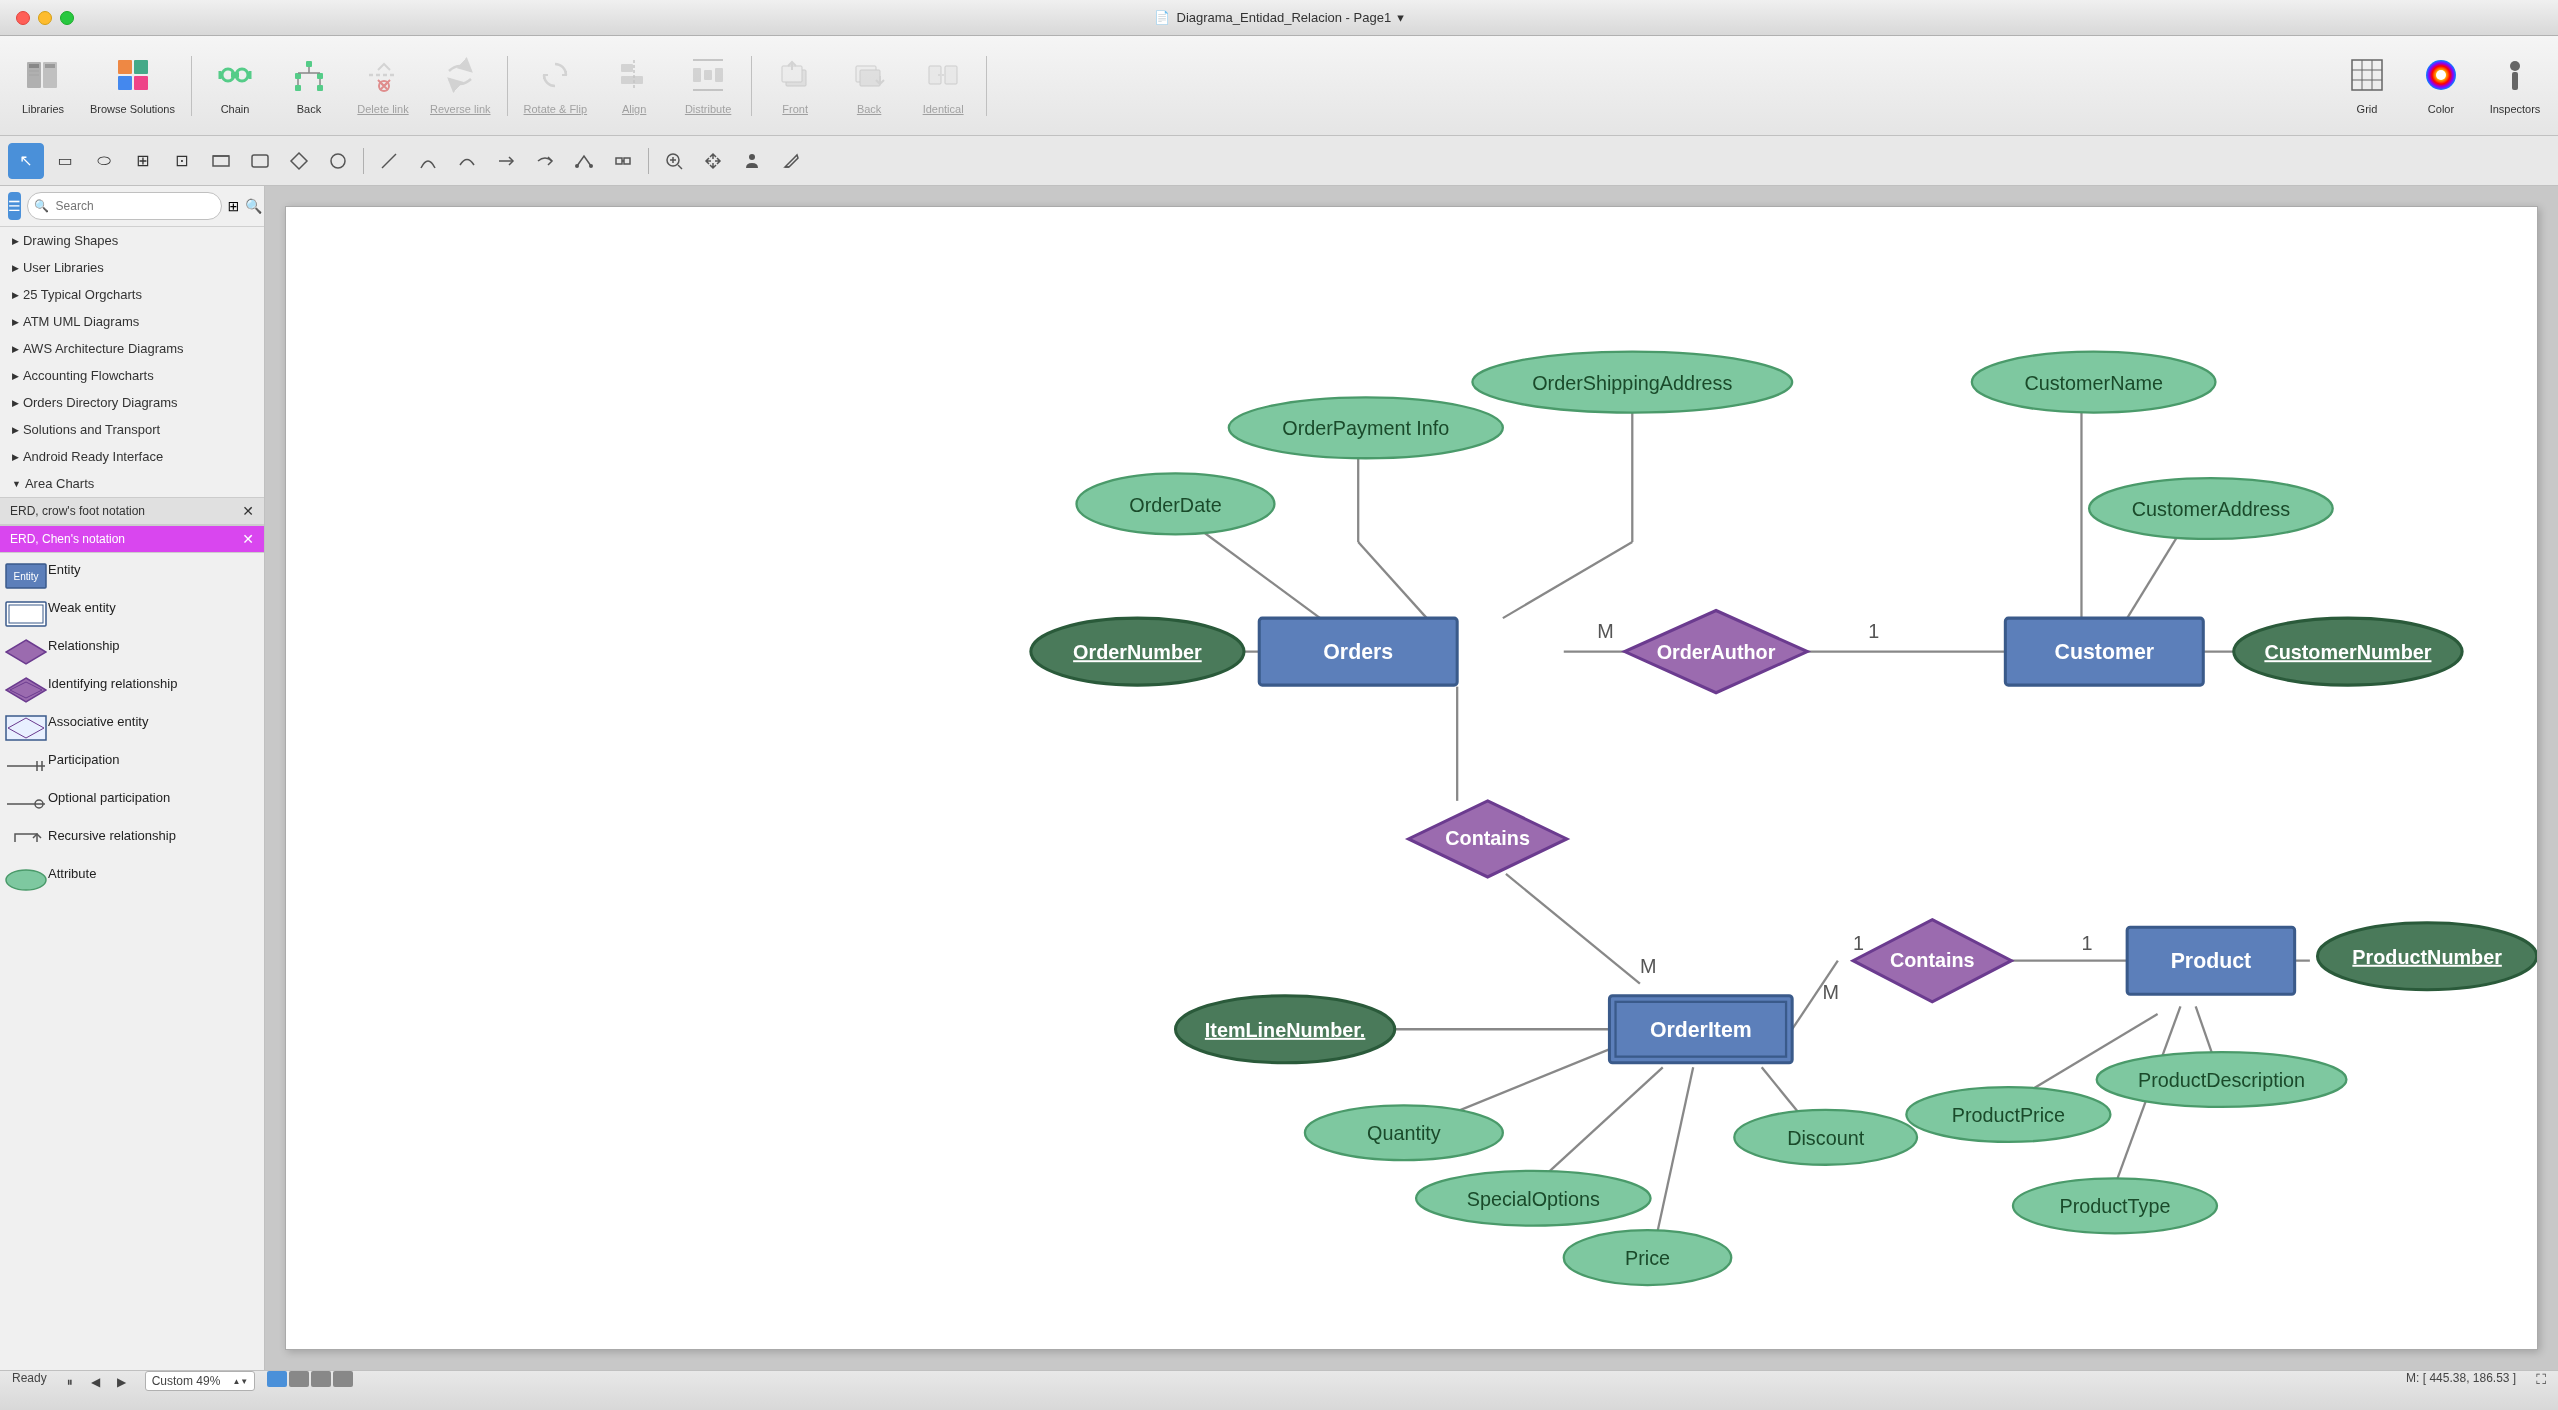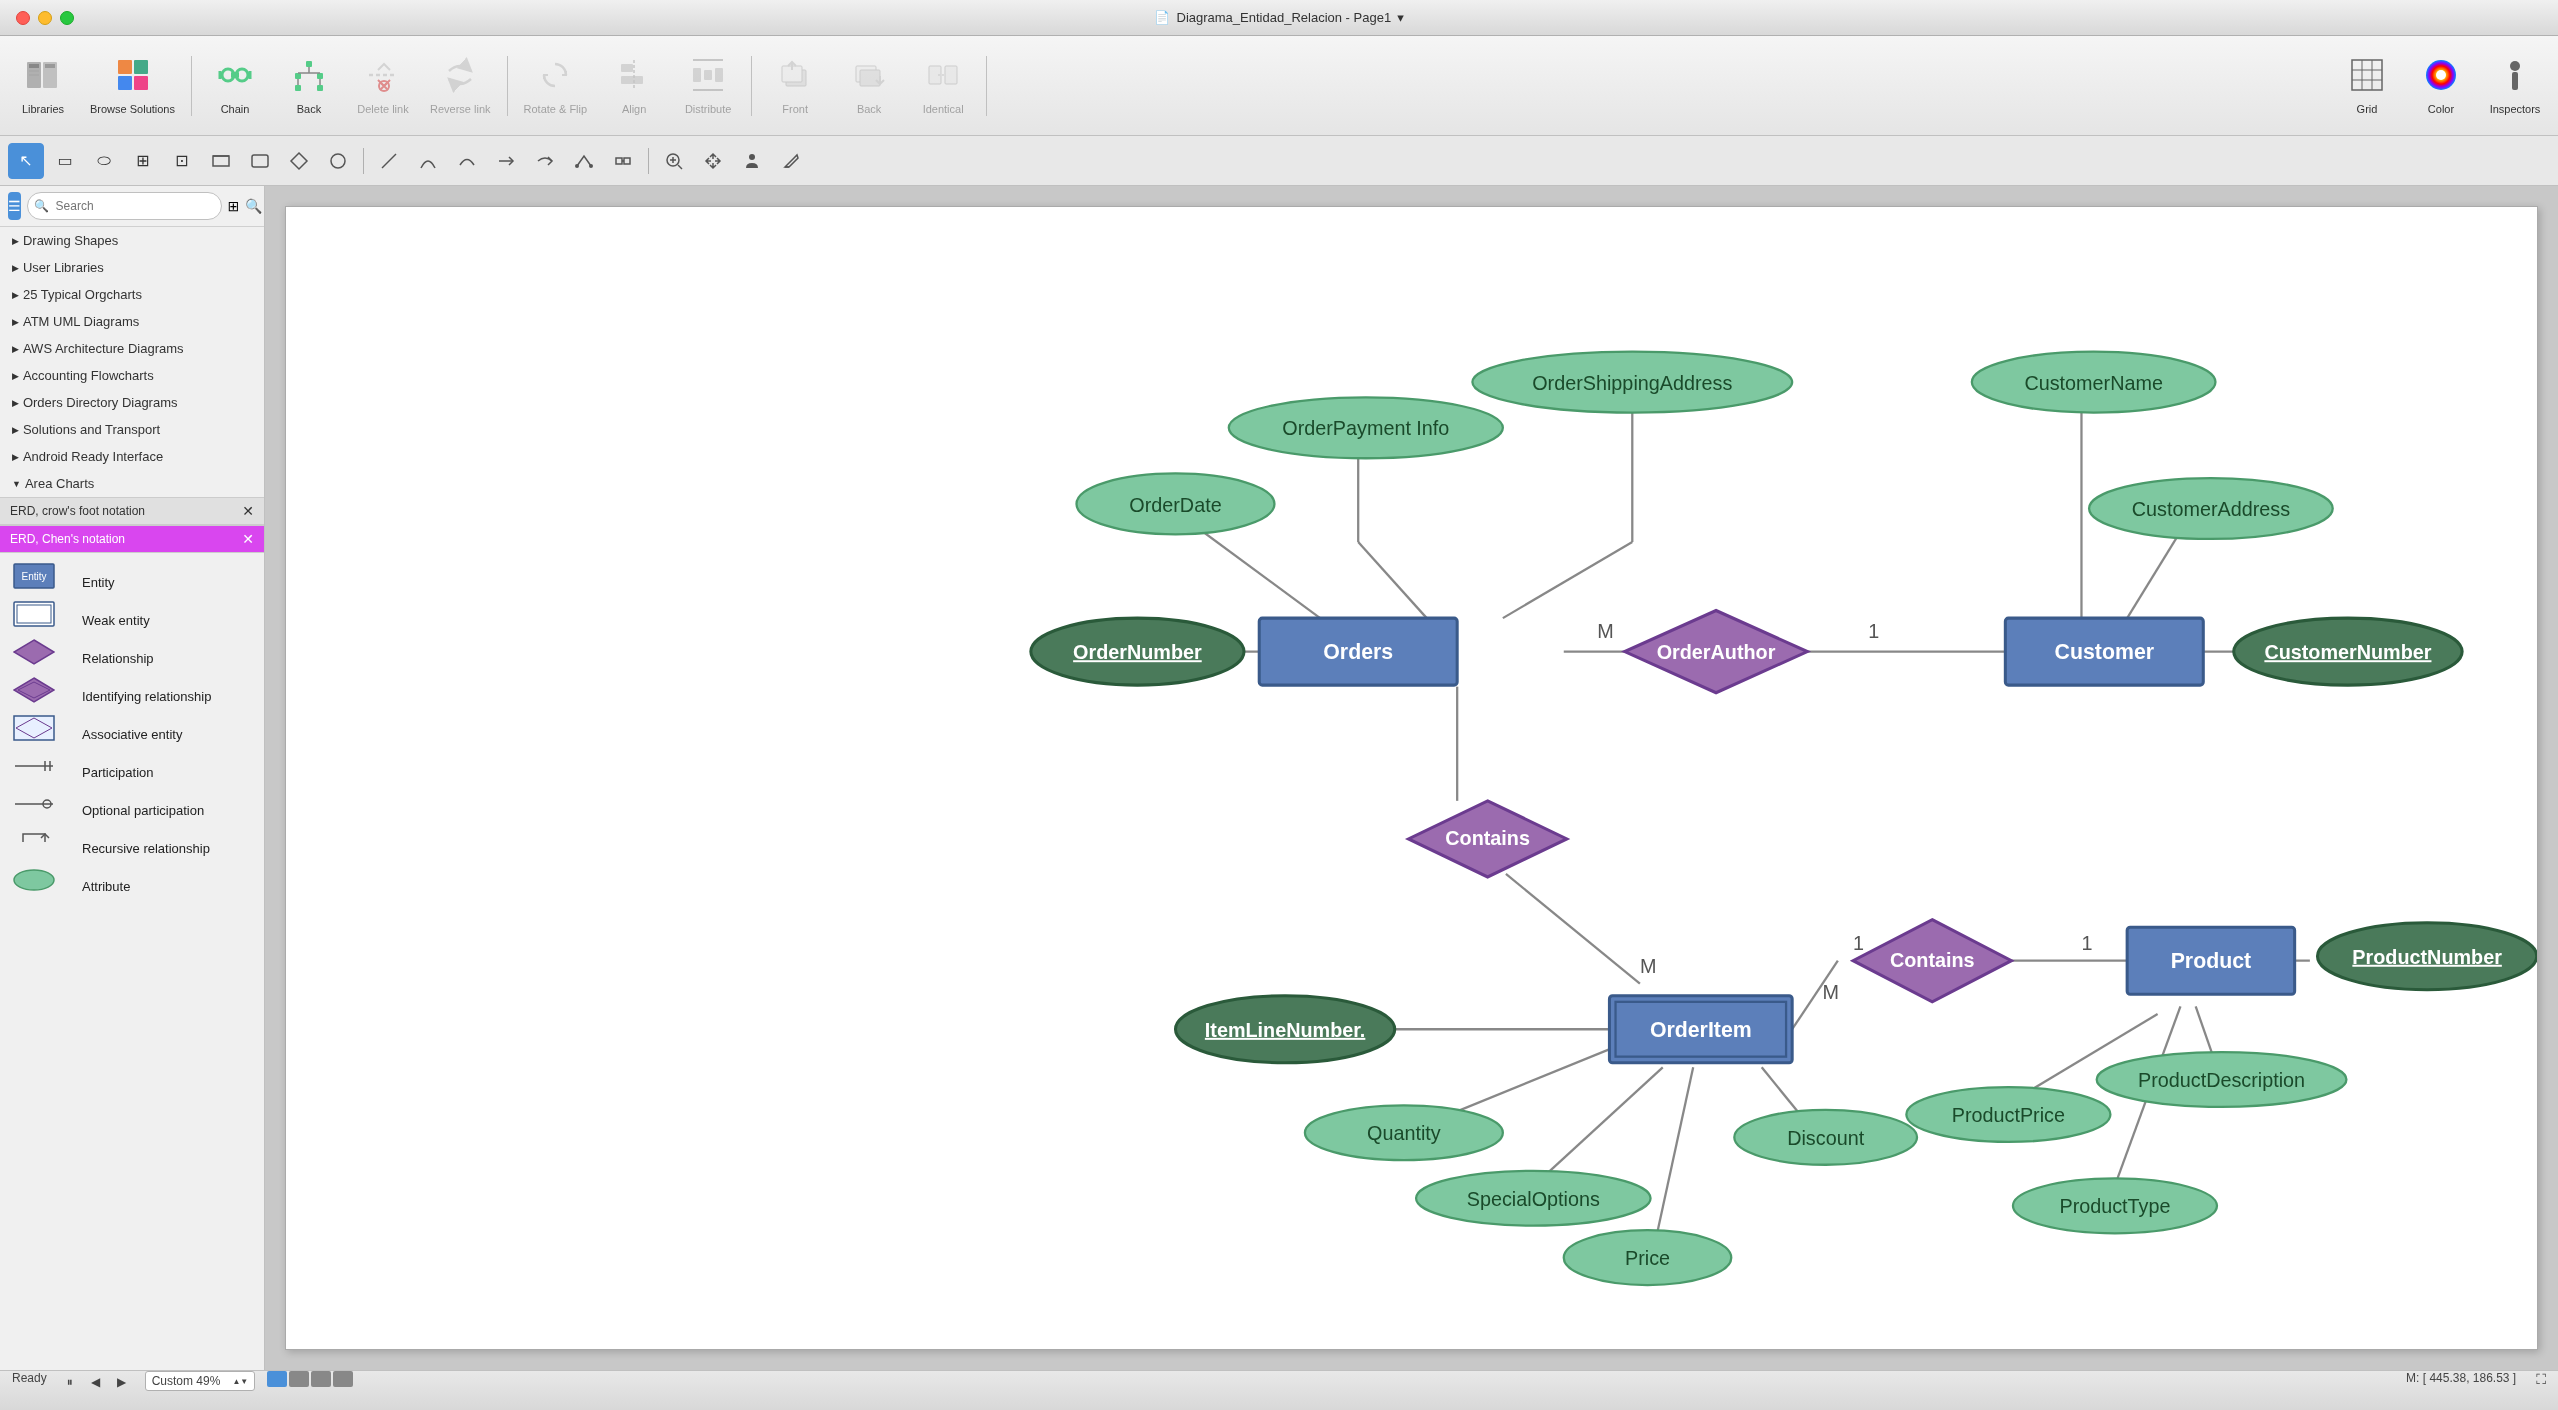--- a/index.html
+++ b/index.html
@@ -48,21 +48,21 @@
       min-width: 70px;
       padding: 6px 8px;
       cursor: pointer;
       border-radius: 6px;
       gap: 4px;
     }
     .toolbar-item .icon { font-size: 32px; line-height: 1; }
     .toolbar-item .label { font-size: 11px; color: #333; text-align: center; }
     .toolbar-divider { width: 1px; height: 60px; background: #c0c0c0; margin: 0 4px; }
     .toolbar-item-disabled .icon { opacity: 0.4; }
-    .toolbar-item-disabled .label { opacity: 0.4; }
+    .toolbar-item-disabled .label { opacity: 0.4; text-decoration: underline; }
 
     
     #secondary-toolbar {
       width: 100%;
       height: 50px;
       background: #e8e8e8;
       border-bottom: 1px solid #c0c0c0;
       display: flex;
       align-items: center;
       padding: 0 8px;
@@ -150,26 +150,26 @@
       display: flex;
       align-items: center;
       justify-content: space-between;
     }
     .library-header.active { background: #d946ef; color: white; }
     .library-header .close-btn { cursor: pointer; font-size: 14px; }
 
     .shape-list { padding: 4px 0; }
     .shape-item {
       display: flex;
-      align-items: flex-end;
-      padding: 5px 12px;
+      align-items: flex-start;
+      padding: 5px 4px;
       font-size: 13px;
       color: #222;
       cursor: pointer;
-      gap: 26px;
+      gap: 0;
     }
     .shape-preview {
       width: 44px; height: 28px;
       display: flex; align-items: center; justify-content: center;
       flex-shrink: 0;
     }
 
     
     #canvas-area {
       flex: 1;

